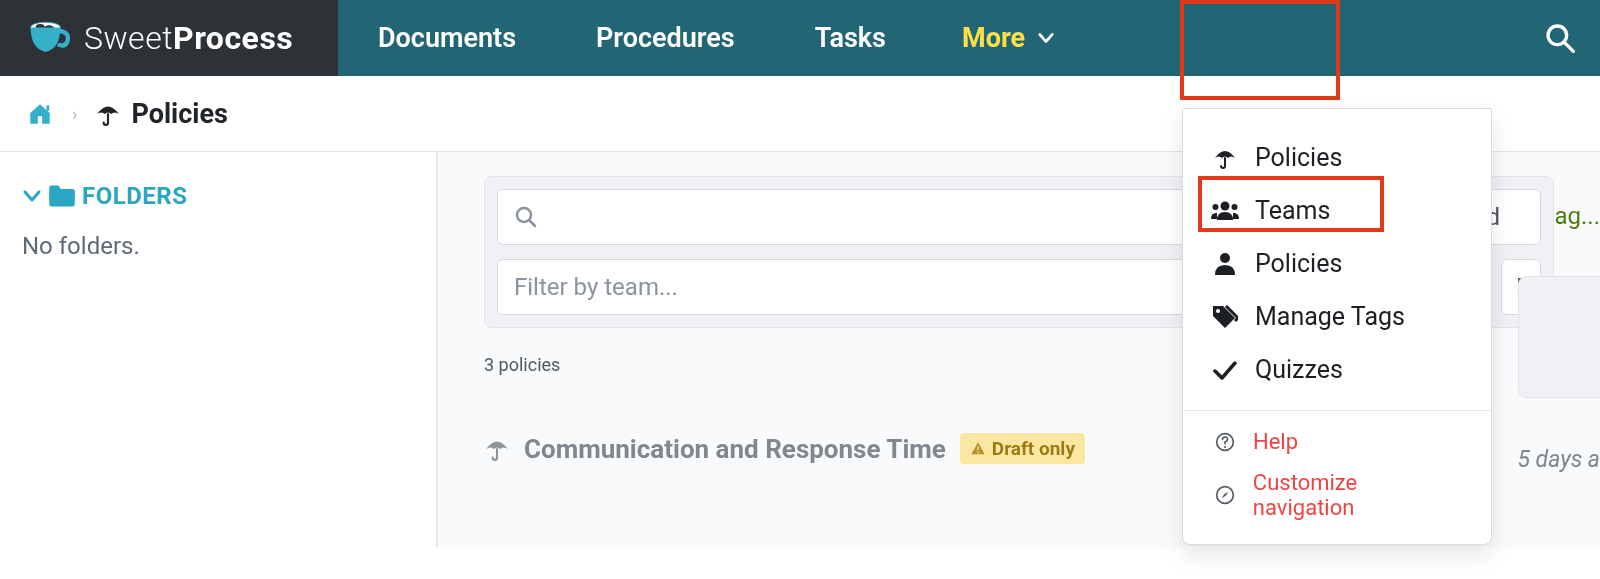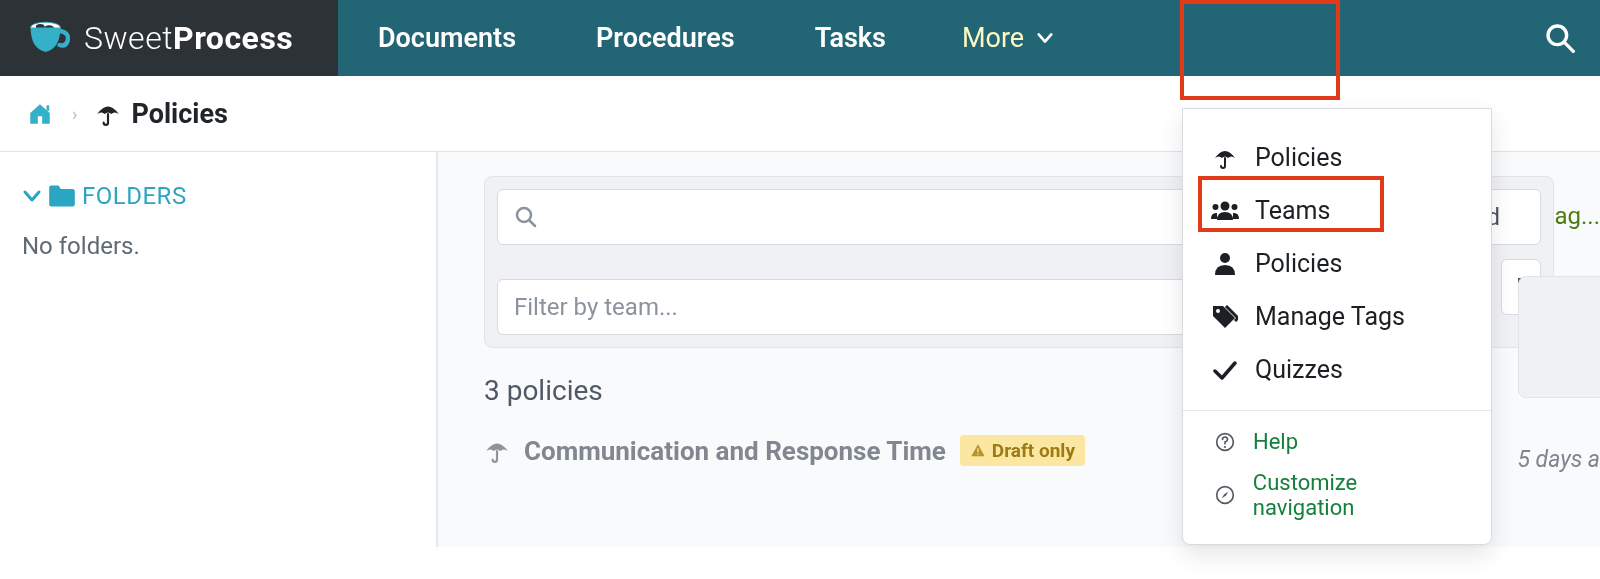--- a/index.html
+++ b/index.html
@@ -60,23 +60,23 @@
   .nav-more-wrap {
     position: relative;
     height: 100%;
     display: flex;
     align-items: center;
   }
   .nav-more {
     display: flex;
     align-items: center;
     gap: 12px;
-    color: #fef9c3;
+    color: #fde047;
     font-size: 27px;
-    font-weight: 400;
+    font-weight: 700;
     height: 100%;
     padding: 0 36px;
     cursor: pointer;
   }
   .chevron-down {
     width: 18px;
     height: 18px;
   }
   .highlight-red {
     position: absolute;
@@ -133,21 +133,21 @@
     border-right: 2px solid #e5e8ec;
     padding-top: 30px;
     padding-left: 22px;
   }
   .folders-toggle {
     display: flex;
     align-items: center;
     gap: 6px;
     color: #2ba6c2;
     font-size: 24px;
-    font-weight: 400;
+    font-weight: 700;
     letter-spacing: .5px;
     cursor: pointer;
   }
   .no-folders {
     margin-top: 22px;
     color: #5f6a76;
     font-size: 24px;
   }
 
   .content {
@@ -202,21 +202,20 @@
     border: 1px solid #d7dbe0;
     border-radius: 6px;
     height: 56px;
     display: flex;
     align-items: center;
     padding: 0 16px;
     color: #8a939e;
     font-size: 24px;
     position: relative;
     cursor: pointer;
-    margin-top: 20px;
   }
   .team-filter .sel-chevron {
     position: absolute;
     right: 18px;
     top: 50%;
     transform: translateY(-50%);
     border-left: 1px solid #e1e4e8;
     padding-left: 18px;
     height: 34px;
     display:flex;
@@ -230,23 +229,23 @@
     width: 40px;
     display: flex;
     align-items: center;
     padding-left: 14px;
     font-size: 24px;
     color: #4a535e;
     cursor: pointer;
   }
 
   .count-text {
-    font-size: 28px;
+    font-size: 18px;
     color: #4f5864;
-    margin-bottom: 28px;
+    margin-bottom: 58px;
   }
 
   .policy-item {
     display: flex;
     align-items: center;
     gap: 14px;
     font-size: 26px;
     font-weight: 700;
     color: #81878f;
     cursor: pointer;
@@ -284,21 +283,21 @@
     font-size: 25px;
     color: #1c1f23;
     cursor: pointer;
     position: relative;
   }
   .dd-sep {
     height: 1px;
     background: #e3e6ea;
     margin: 14px 0 10px 0;
   }
-  .dd-item.small { font-size: 22px; color:#15803d; padding:8px 28px; gap:14px;}
+  .dd-item.small { font-size: 22px; color:#ef4444; padding:8px 28px; gap:14px;}
   .dd-icon { width: 28px; display:flex; justify-content:center; color:#1c1f23;}
   .dd-item.small .dd-icon { color:#555b63; }
   .highlight-teams {
     top: 176px;
     left: 1198px;
     width: 186px;
     height: 56px;
     z-index: 60;
   }
 

